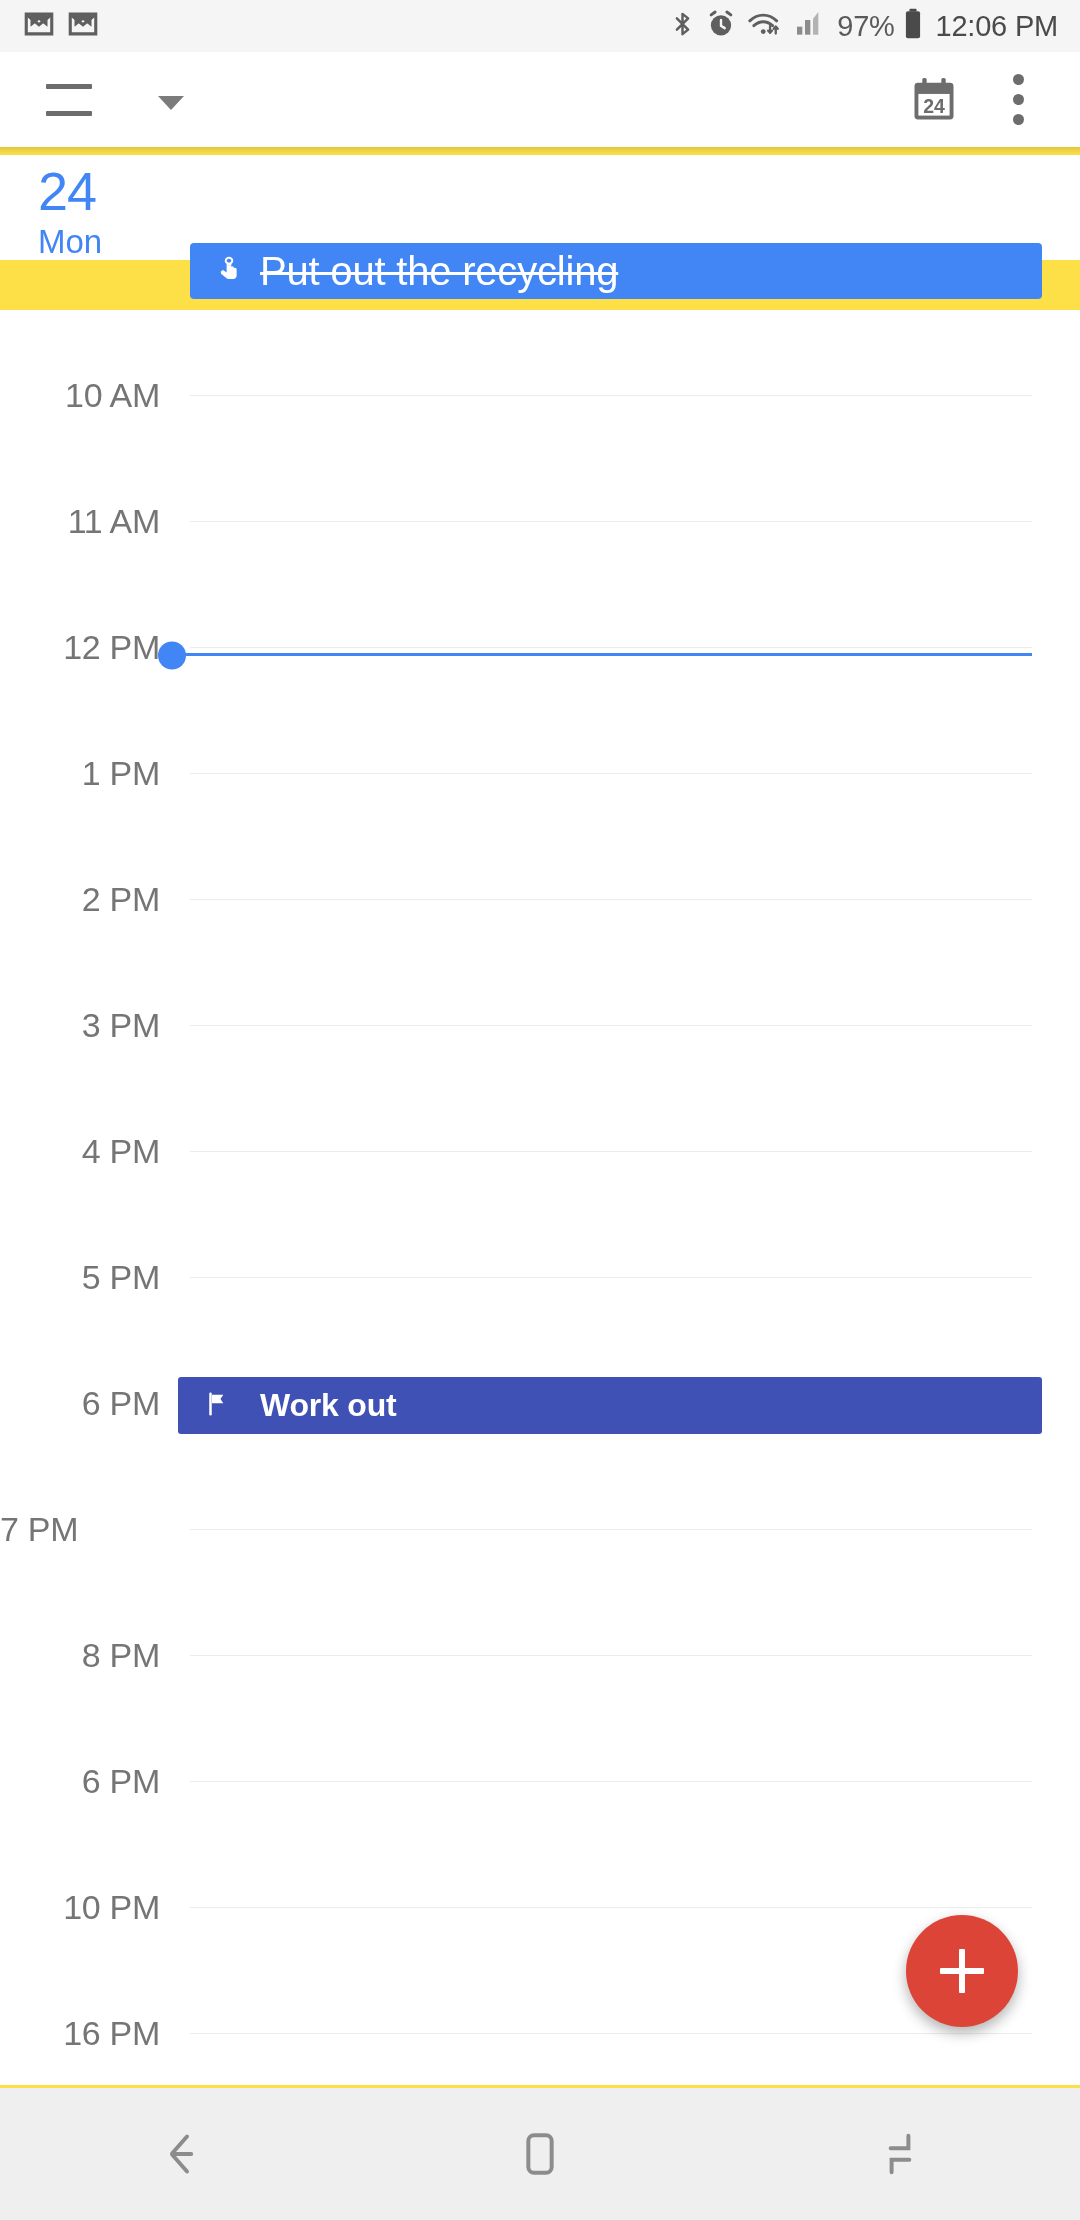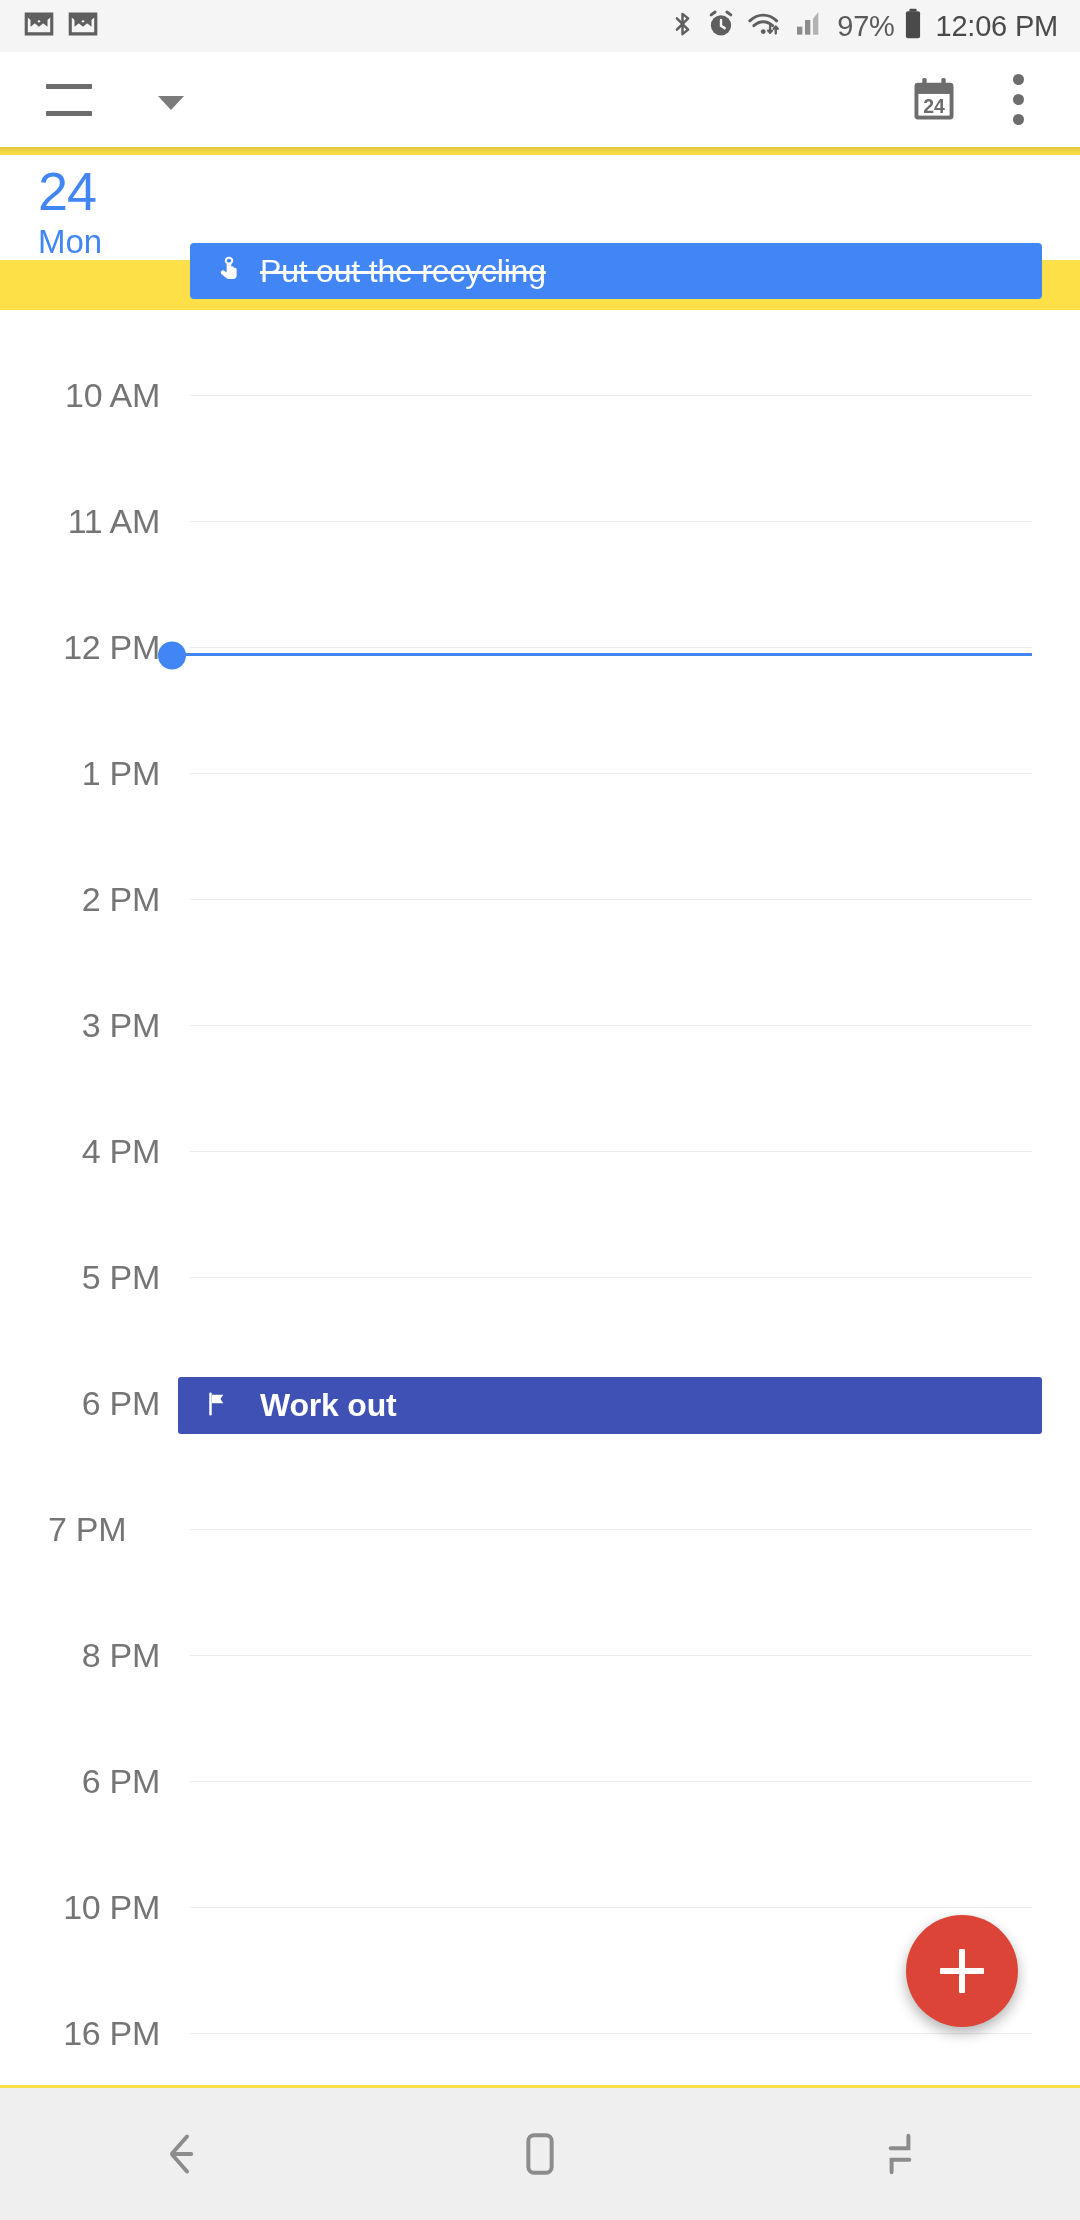--- a/index.html
+++ b/index.html
@@ -82,35 +82,35 @@
 
   
   .allday-chip {
     position:absolute; left:190px; top:243px;
     width:852px; height:56px;
     background:#4285f4; border-radius:4px;
     display:flex; align-items:center; padding-left:24px;
     cursor:pointer;
   }
   .chip-label {
-    font-size:32px; color:#ffffff; font-weight:500;
+    font-size:40px; color:#ffffff; font-weight:500;
     margin-left:16px; letter-spacing:-0.2px;
   }
   .chip-label.done { text-decoration:line-through; text-decoration-thickness:3px; font-weight:400; }
 
   
   .grid {
     position:absolute; top:310px; left:0; width:1080px; height:1775px;
     background:#ffffff; overflow:hidden;
   }
   .hour-row { position:absolute; left:0; width:1080px; height:1px; }
   .hour-label {
     position:absolute; right:0; width:150px; text-align:right;
     font-size:34px; color:#757575; transform:translateY(-50%);
-    letter-spacing:-0.3px; white-space:nowrap;padding-left:48px;
+    letter-spacing:-0.3px; white-space:nowrap;
   }
   .hour-line {
     position:absolute; left:190px; right:48px; height:1px; background:#ececec;
   }
 
   
   .now-line {
     position:absolute; left:168px; right:48px; height:3px; background:#4285f4;
   }
   .now-dot {

